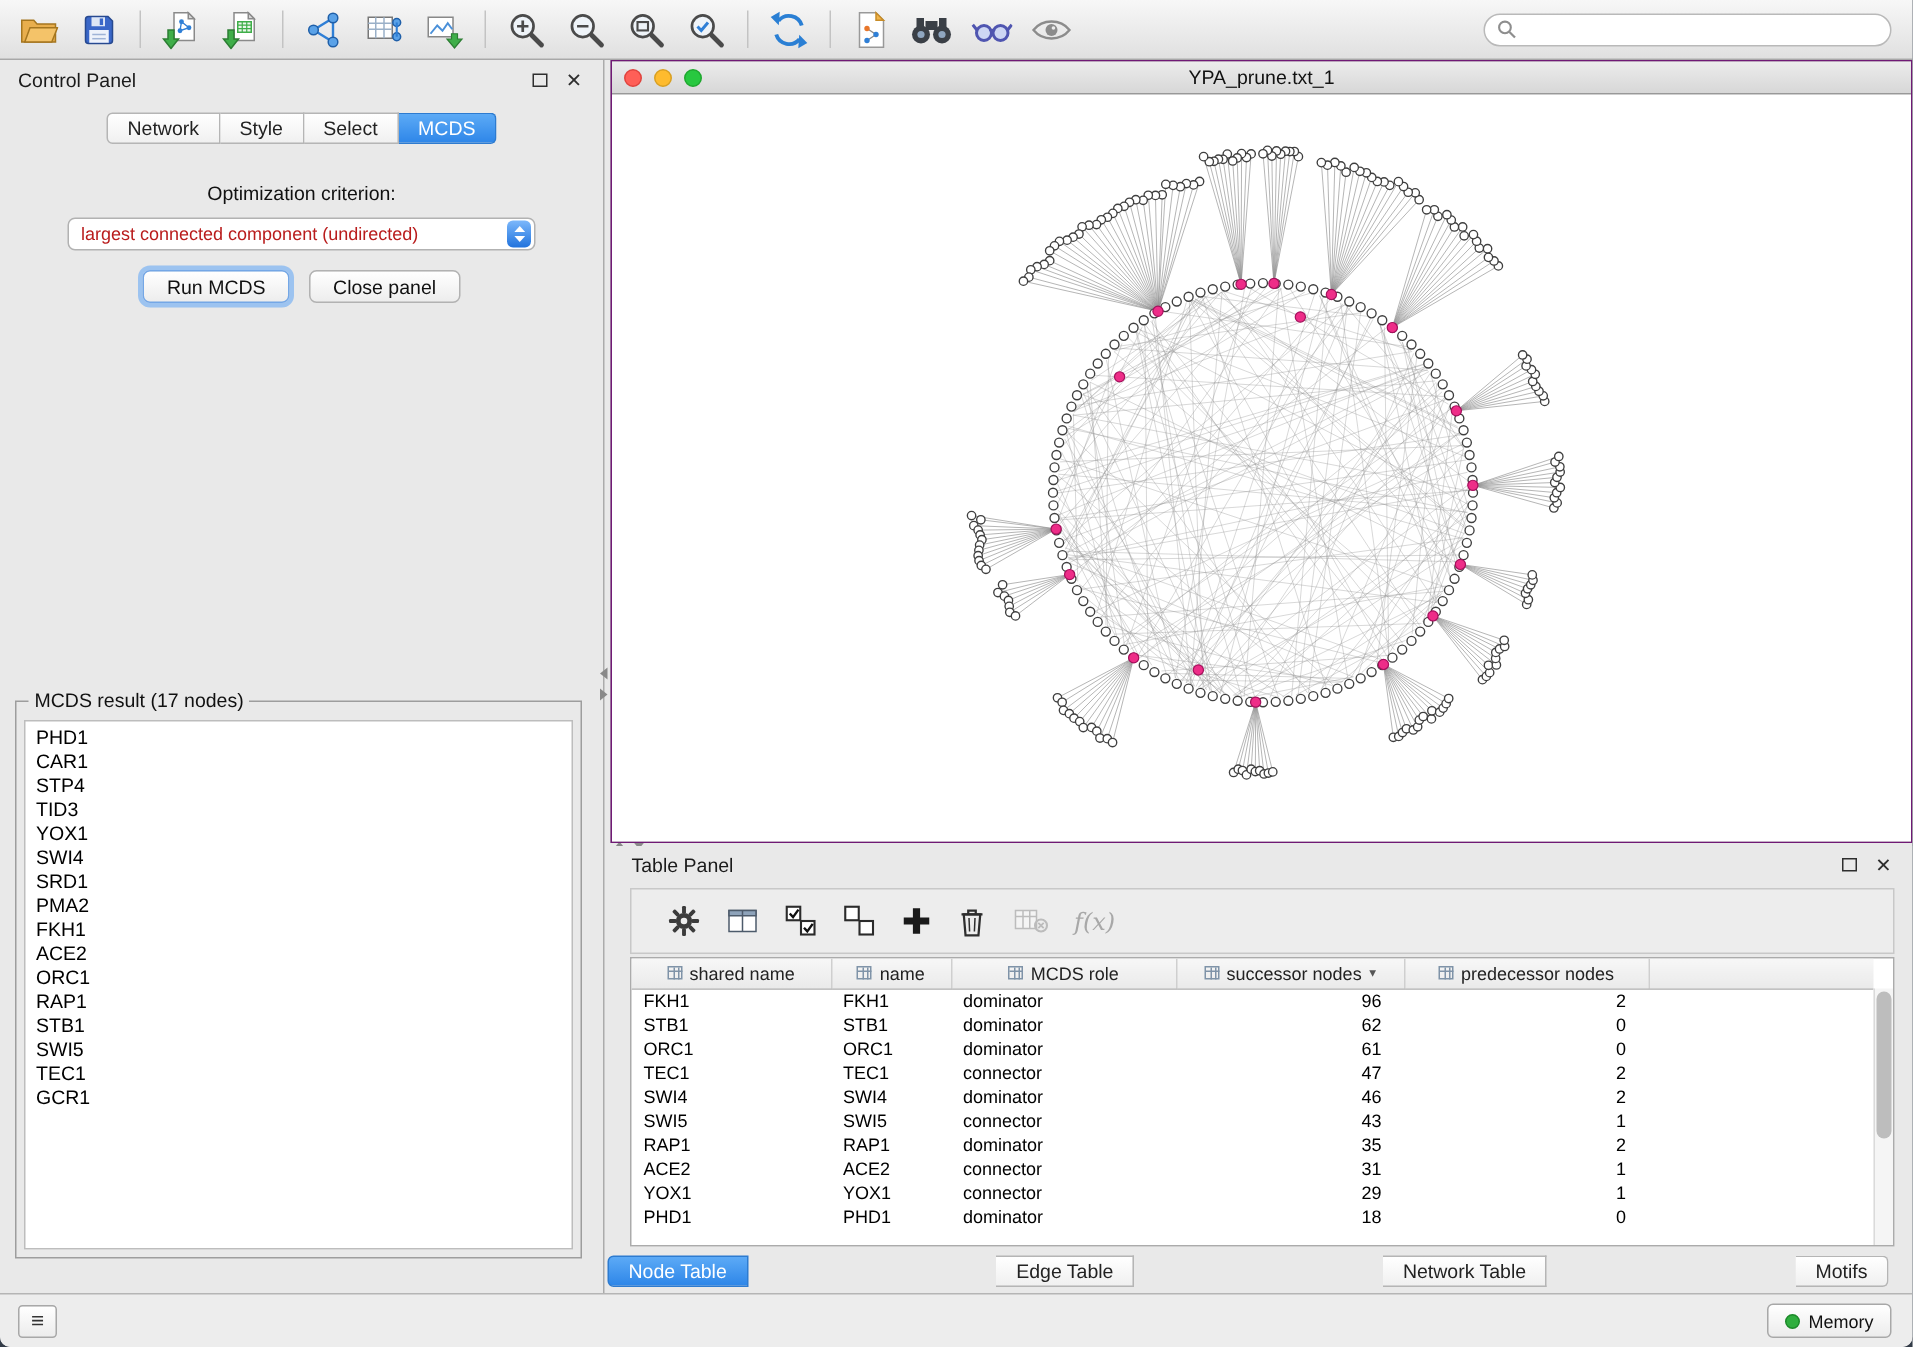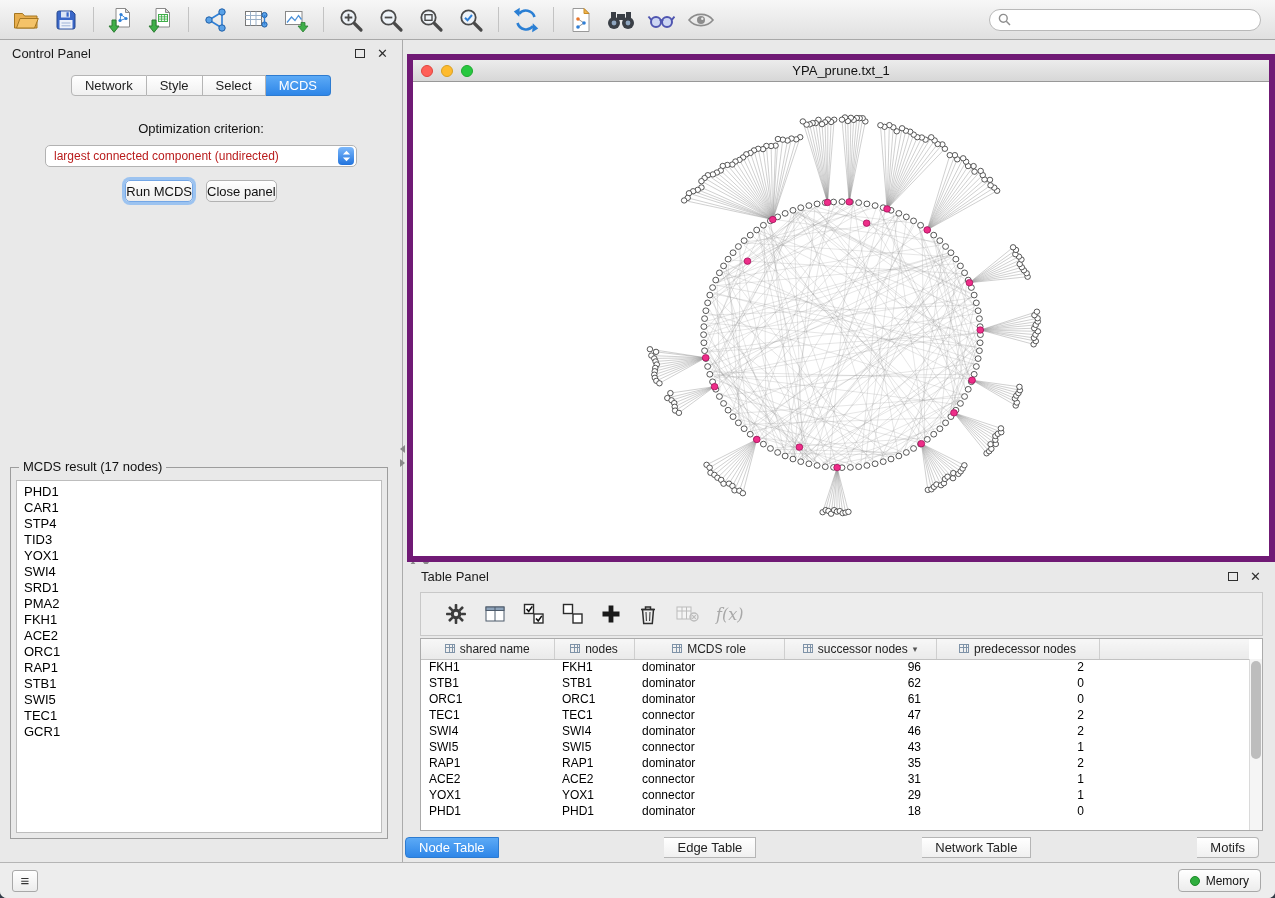--- a/index.html
+++ b/index.html
@@ -40,21 +40,21 @@
   .seg-tab.active { background:linear-gradient(#5caaf6,#2e86e8); border-color:#2d7bd0; color:#fff; }
   .opt-label { margin-top:25px; text-align:center; font-size:13px; color:#111; }
   .dropdown { width:312px; height:22px; margin:9px auto 0; background:#fff;
               border:1px solid #b2b2b2; border-radius:5px; display:flex; align-items:center;
               padding-left:8px; }
   .dd-text { font-size:12px; color:#b91c1c; white-space:nowrap; }
   .dd-stepper { margin-left:auto; margin-right:2px; width:16px; height:18px; border-radius:4px;
                 background:linear-gradient(#7cb8fb,#2173dd); display:flex; align-items:center;
                 justify-content:center; }
   .cp-buttons { margin-top:13px; display:flex; justify-content:center; gap:13px; }
-  .mac-btn { height:22px; padding:0 0; font-size:13px; color:#111; font-family:inherit;
+  .mac-btn { height:22px; padding:0 15px; font-size:13px; color:#111; font-family:inherit;
              background:linear-gradient(#ffffff,#ededed); border:1px solid #b2b2b2;
              border-radius:5px; cursor:default; }
   .mac-btn.focus { box-shadow:0 0 0 3px rgba(105,170,245,.6); border-color:#74a7e6; }
   .mcds-group { position:absolute; left:10px; right:14px; top:427px; bottom:23px;
                 border:1px solid #9d9d9d; }
   .mcds-legend { position:absolute; top:-9px; left:8px; background:#e9e9e9; padding:0 4px;
                  font-size:13px; color:#111; }
   .mcds-list { position:absolute; left:5px; right:5px; top:12px; bottom:5px; background:#fff;
                border:1px solid #bdbdbd; overflow:hidden; padding:3px 0; }
   .mcds-item { font-size:13px; line-height:16px; padding-left:7px; color:#000; }
@@ -67,21 +67,21 @@
                  border:4px solid transparent; border-left:5px solid #898989; border-right:0; }
   .hhandle { position:absolute; left:408px; top:559px; width:26px; height:9px; }
   .hhandle .t1 { position:absolute; left:1px; top:2px; width:0; height:0;
                  border:4px solid transparent; border-bottom:5px solid #898989; border-top:0; }
   .hhandle .t2 { position:absolute; left:14px; top:2px; width:0; height:0;
                  border:4px solid transparent; border-top:5px solid #898989; border-bottom:0; }
 
   
   .network-panel { position:absolute; top:40px; left:405px; width:870px; height:524px; }
   .net-frame { position:absolute; left:2px; top:0; right:0; bottom:2px;
-               border:6px solid #701a75; background:#a3a3a3;margin-top:14px; }
+               border:1px solid #701a75; background:#a3a3a3; }
   .net-titlebar { position:relative; height:22px; background:linear-gradient(#ececec,#d7d7d7);
                   border-bottom:1px solid #989898; display:flex; align-items:center; }
   .tl { width:12px; height:12px; border-radius:50%; margin-left:8px; flex:0 0 auto; }
   .tl.red    { background:#ff5f57; border:0.5px solid #e0443e; }
   .tl.yellow { background:#febb2e; border:0.5px solid #d9a022; }
   .tl.green  { background:#28c840; border:0.5px solid #1fa82f; }
   .net-title { position:absolute; left:0; right:0; text-align:center; font-size:13px;
                color:#111; font-weight:500; }
   .net-canvas { position:absolute; left:0; right:0; top:22px; bottom:0; background:#fff; }
   .net-canvas svg { width:100%; height:100%; display:block; }
@@ -1099,21 +1099,21 @@
             <tr>
               <th style="width: 133px;">
                 <span class="thwrap">
                   <span class="hicn"></span>
                   <span>shared name</span>
                 </span>
               </th>
               <th style="width: 80px;">
                 <span class="thwrap">
                   <span class="hicn"></span>
-                  <span>nodes</span>
+                  <span>name</span>
                 </span>
               </th>
               <th style="width: 150px;">
                 <span class="thwrap">
                   <span class="hicn"></span>
                   <span>MCDS role</span>
                 </span>
               </th>
               <th style="width: 152px;">
                 <span class="thwrap">

